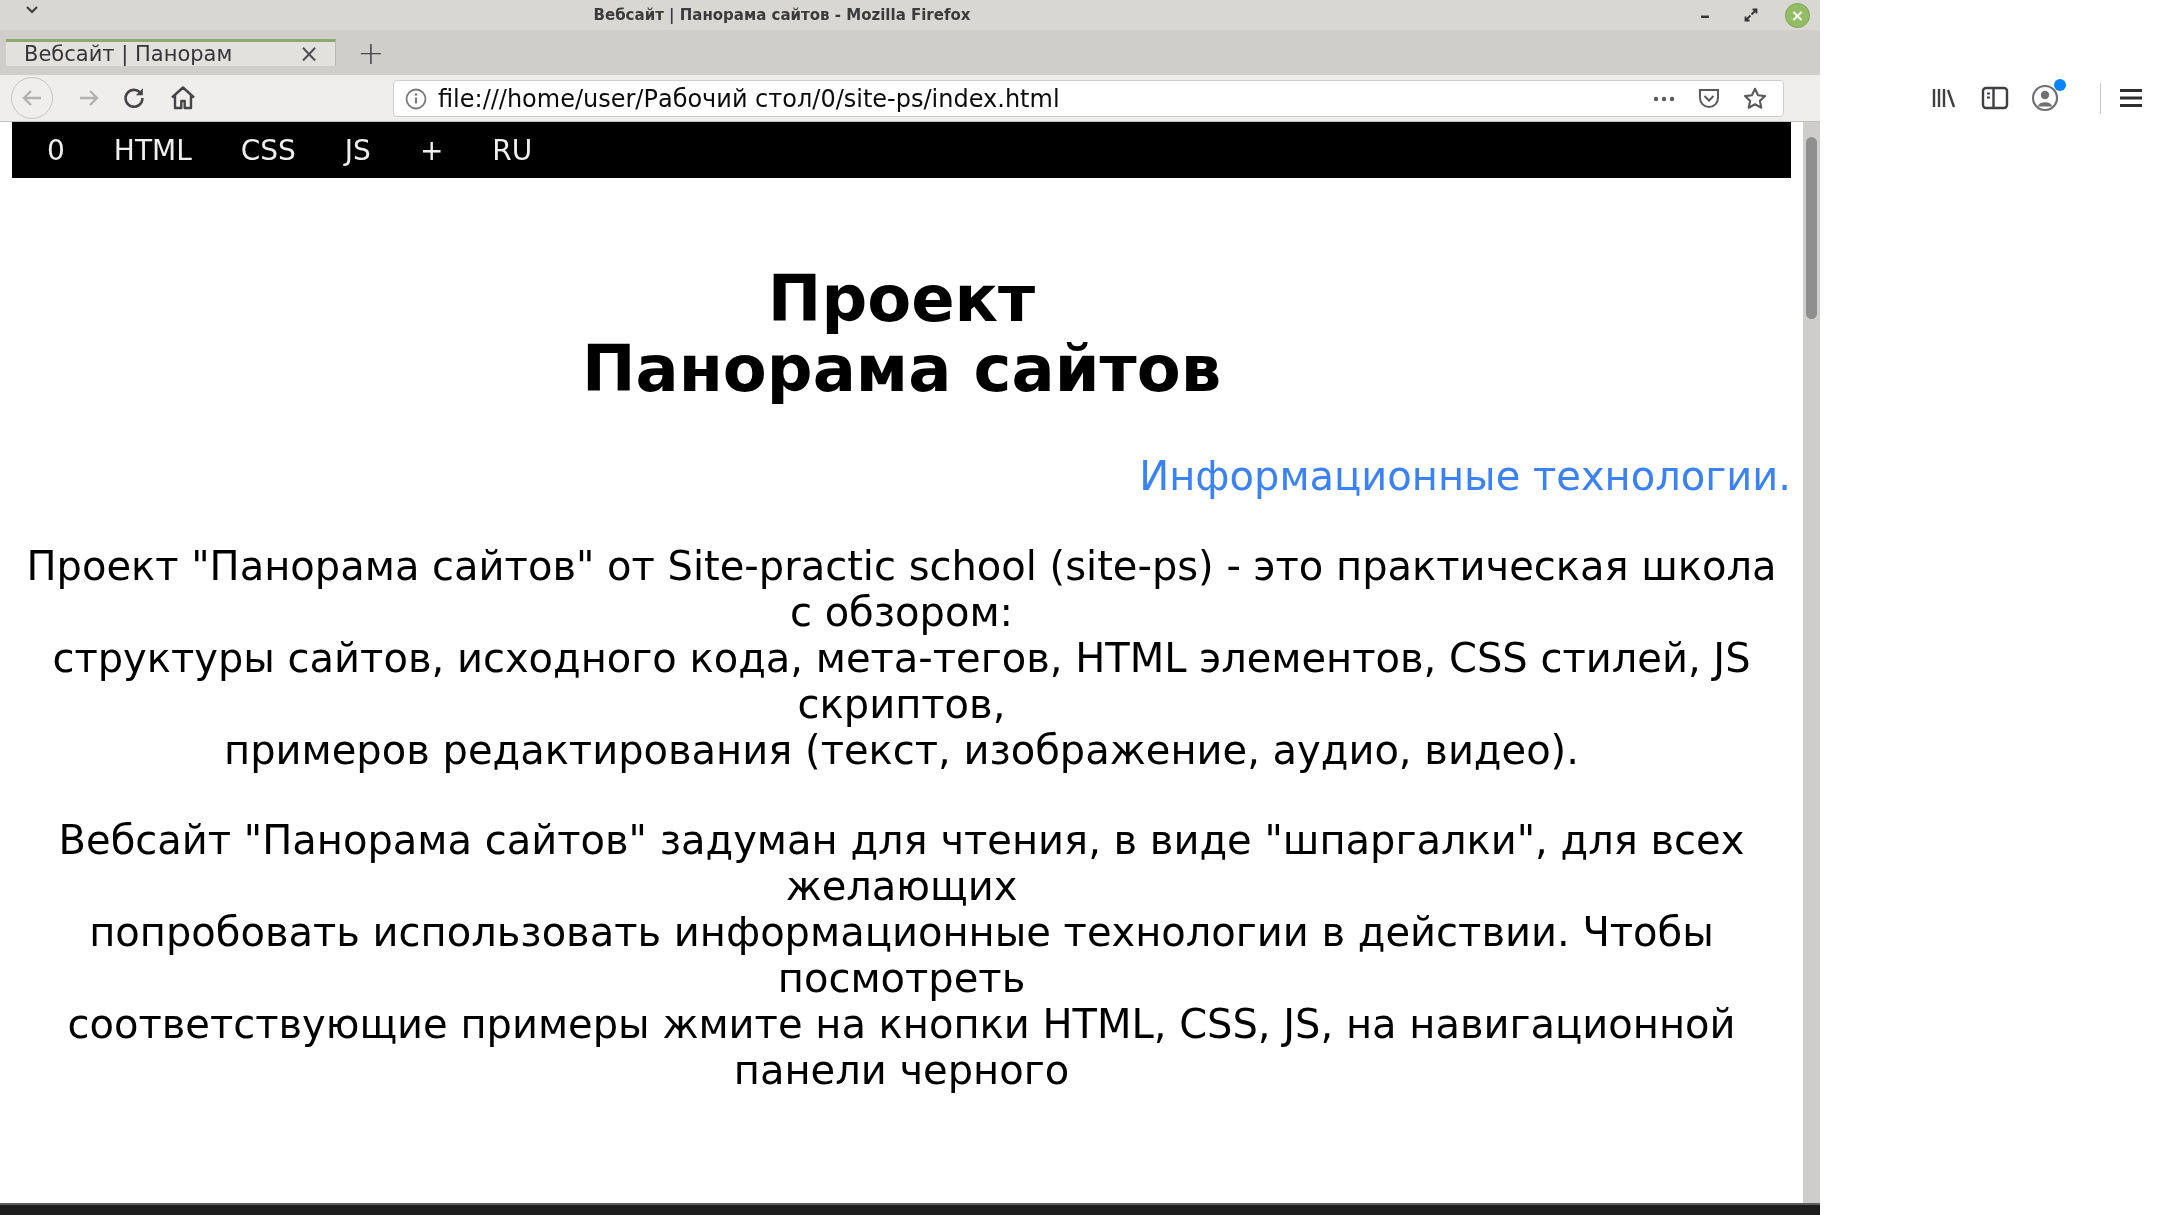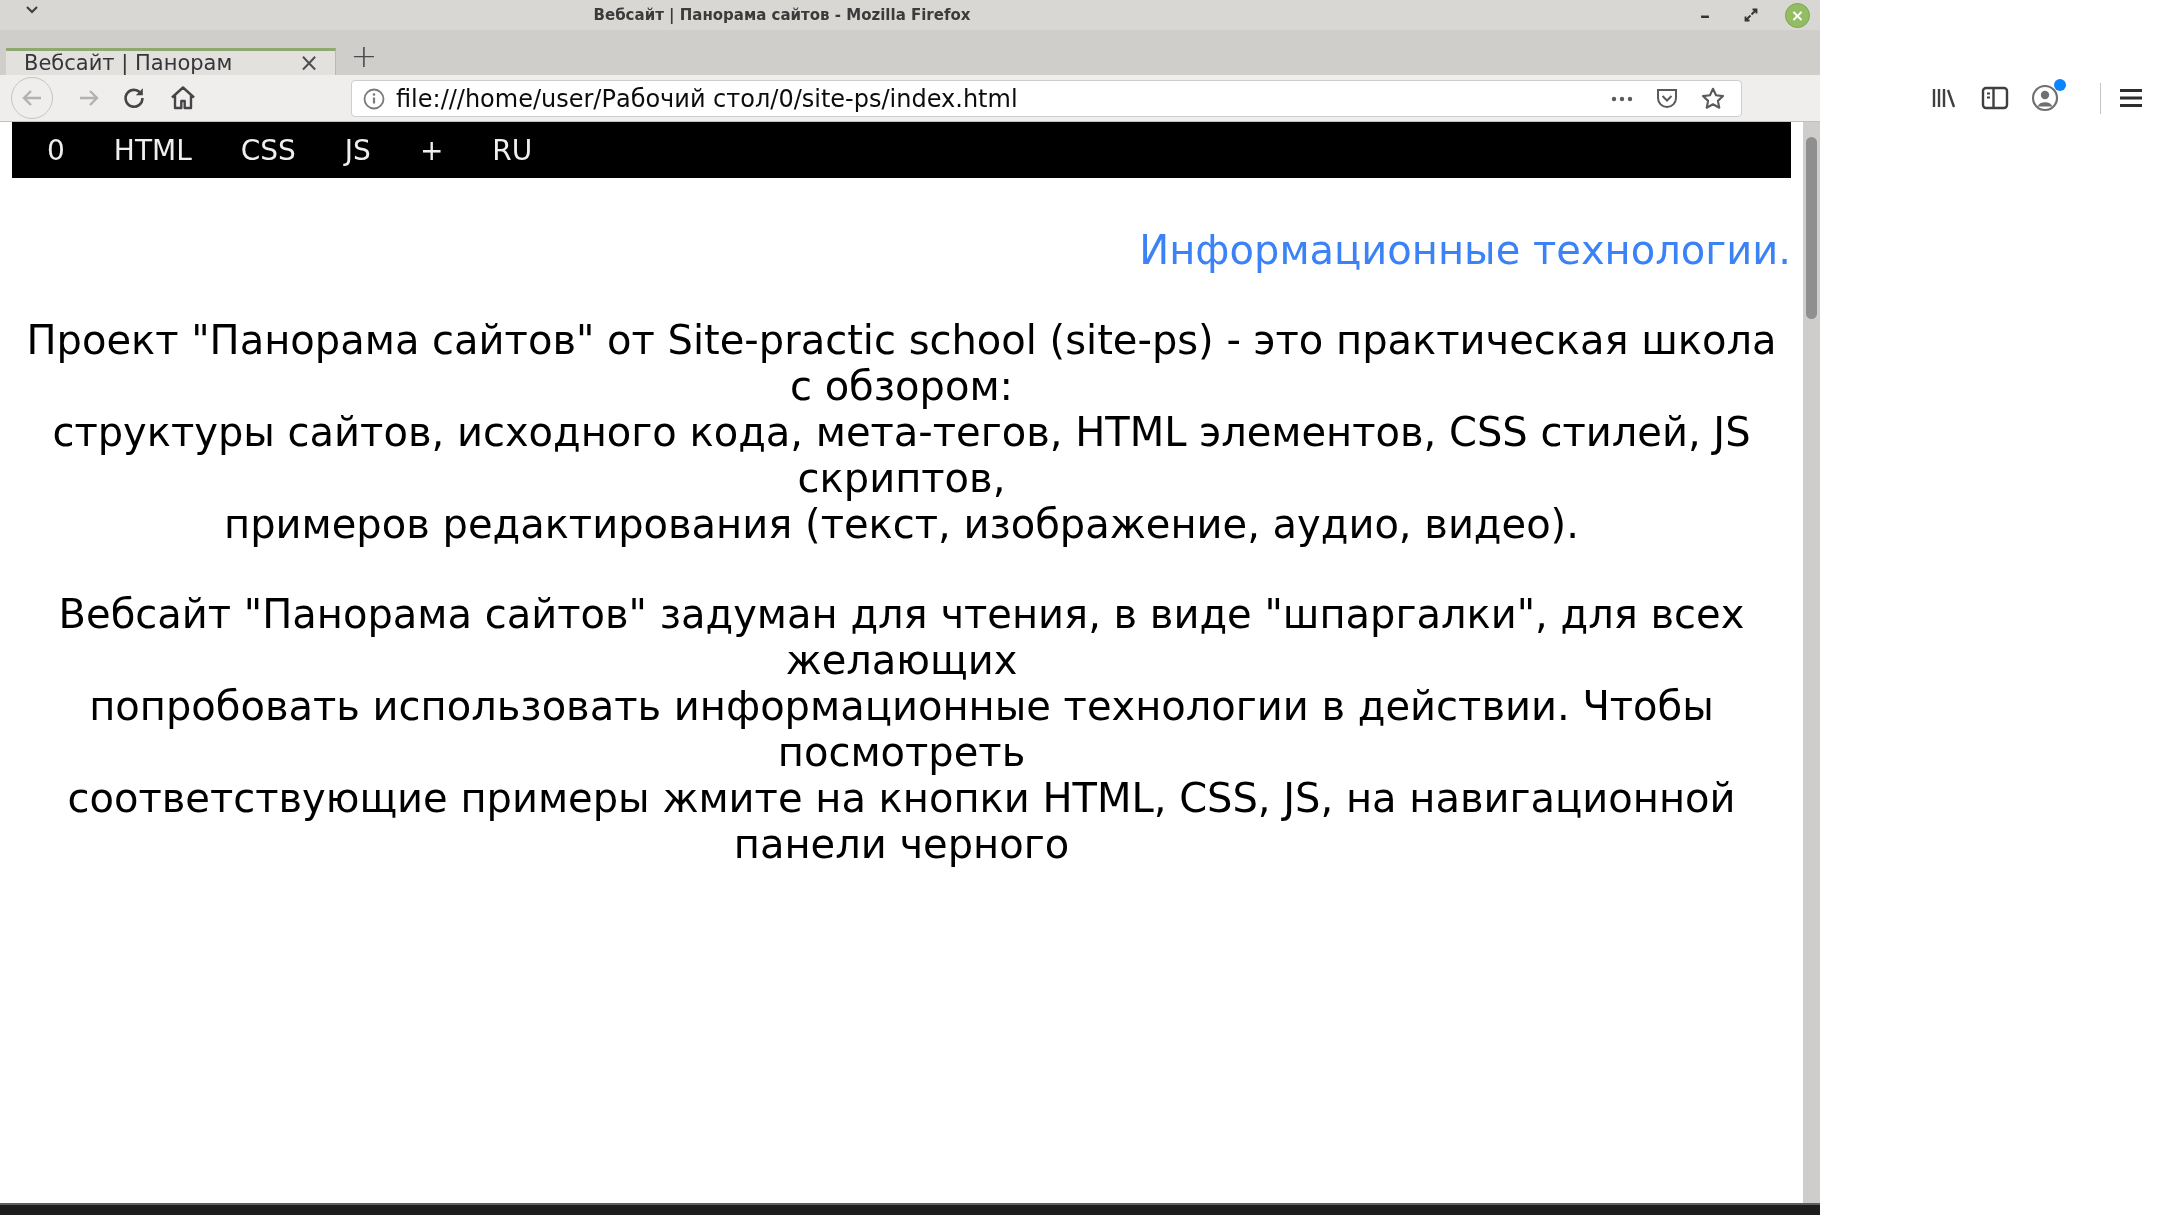--- a/index.html
+++ b/index.html
@@ -16,33 +16,33 @@
   
   .titlebar{height:30px;background:var(--titlebar);position:relative;display:flex;align-items:center;flex:0 0 auto;}
   .titlebar .shade-chevron{position:absolute;left:24px;top:4px;color:#3c3c3c;}
   .titlebar .title{width:100%;text-align:center;font-size:15px;font-weight:bold;color:#3b3b3b;transform:translateX(-128px);white-space:nowrap;}
   .win-controls{position:absolute;right:10px;top:0;height:30px;display:flex;align-items:center;gap:22px;}
   .win-btn{width:24px;height:24px;display:flex;align-items:center;justify-content:center;color:#333;}
   .btn-min{font-size:20px;font-weight:bold;line-height:10px;}
   .btn-close{width:25px;height:25px;border-radius:50%;background:var(--close-green);border:1px solid #7fa552;color:#fff;font-size:16px;font-weight:bold;line-height:23px;text-align:center;}
 
   
-  .tabbar{height:45px;background:var(--tabstrip);display:flex;align-items:flex-end;flex:0 0 auto;}
+  .tabbar{height:45px;background:var(--tabstrip);display:flex;align-items:center;flex:0 0 auto;gap:7px;}
   .tab{width:330px;margin-left:6px;background:var(--tab-active);border-top:3px solid var(--tab-green);border-right:1px solid #b9b8b6;display:flex;align-items:center;padding:0 12px 0 18px;}
   .tab-title{flex:1;font-size:21px;color:#35353a;white-space:nowrap;overflow:hidden;
     -webkit-mask-image:linear-gradient(to right,#000 82%,transparent 97%);
     mask-image:linear-gradient(to right,#000 82%,transparent 97%);}
   .tab-close{font-size:24px;color:#4e4e52;line-height:20px;padding:0 4px;}
   .newtab{width:56px;display:flex;align-items:center;justify-content:center;font-size:32px;color:#4a4a4e;font-weight:300;}
 
   
   .toolbar{height:47px;background:var(--toolbar);border-bottom:1px solid var(--toolbar-border);position:relative;flex:0 0 auto;}
   .tool-ico{position:absolute;top:50%;transform:translate(-50%,-50%);display:flex;align-items:center;justify-content:center;}
   .back-circle{width:42px;height:42px;border-radius:50%;border:1px solid #c6c5c3;background:var(--toolbar);}
-  .urlbar{position:absolute;left:351px;top:5px;width:1391px;height:37px;background:#fff;border:1px solid var(--urlbar-border);border-radius:4px;display:flex;align-items:center;padding:0 10px;}
+  .urlbar{position:absolute;left:393px;top:5px;width:1391px;height:37px;background:#fff;border:1px solid var(--urlbar-border);border-radius:4px;display:flex;align-items:center;padding:0 10px;}
   .url-text{flex:1;font-size:24px;color:#0c0c0d;margin-left:10px;white-space:nowrap;overflow:hidden;}
   .urlbar-right{display:flex;align-items:center;gap:18px;margin-right:4px;}
   .sep-line{position:absolute;left:2100px;top:8px;width:1px;height:31px;background:#c6c5c3;}
   .blue-dot{position:absolute;top:-4px;right:-6px;width:12px;height:12px;border-radius:50%;background:#0a84ff;}
 
   
   .content{flex:1;position:relative;background:#fff;overflow:hidden;}
   .page{position:absolute;inset:0 17px 0 0;overflow:hidden;}
   .site-header{margin:14px 12px 0 12px;height:321px;background:var(--header-green);color:#fff;
     display:flex;align-items:center;justify-content:center;text-align:center;
@@ -179,20 +179,22 @@
   <div class="content">
     <div class="page">
       <div class="site-nav">
         <a href="#">0</a>
         <a href="#">HTML</a>
         <a href="#">CSS</a>
         <a href="#">JS</a>
         <a href="#">+</a>
         <a href="#">RU</a>
       </div>
+      <h1 class="page-heading">Проект
+Панорама сайтов</h1>
       <div class="subtitle">Информационные технологии.</div>
       <p class="body-par">Проект "Панорама сайтов" от Site-practic school (site-ps) - это практическая школа с обзором:
 структуры сайтов, исходного кода, мета-тегов, HTML элементов, CSS стилей, JS скриптов,
 примеров редактирования (текст, изображение, аудио, видео).</p>
       <p class="body-par">Вебсайт "Панорама сайтов" задуман для чтения, в виде "шпаргалки", для всех желающих
 попробовать использовать информационные технологии в действии. Чтобы посмотреть
 соответствующие примеры жмите на кнопки HTML, CSS, JS, на навигационной панели черного</p>
     </div>
     <div class="scrollbar">
       <div class="scroll-thumb"></div>

